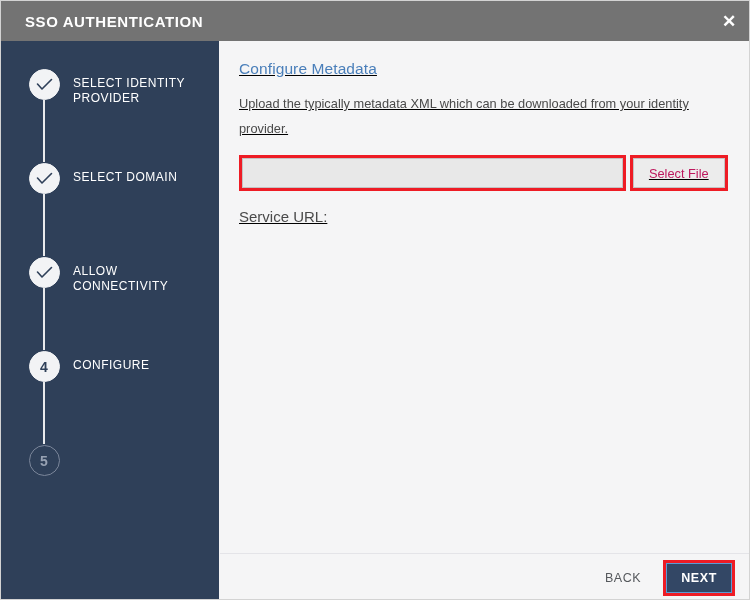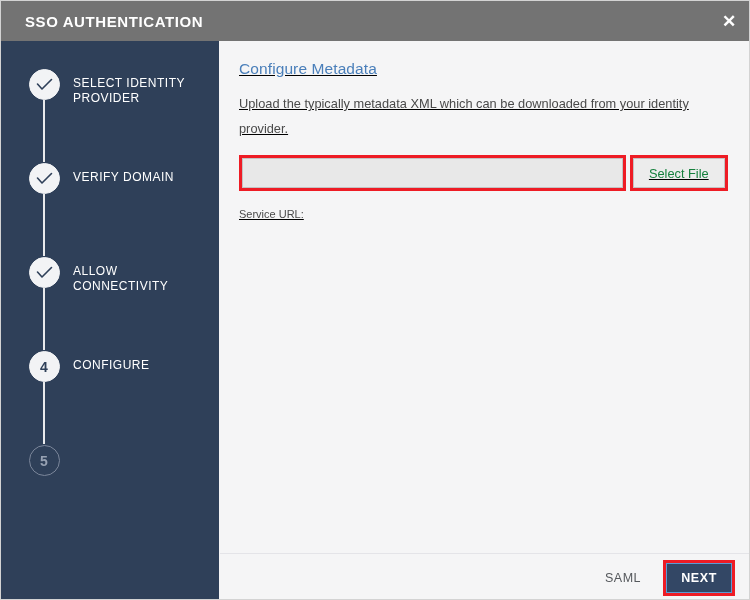--- a/index.html
+++ b/index.html
@@ -187,26 +187,26 @@
   }
   .select-file-wrap { width: 101px; height: 36px; margin-left: 4px; }
   .select-file-btn {
     width: 100%;
     height: 100%;
     box-sizing: border-box;
     background: #ececec;
     border: 1px solid #c3c3c3;
     font-family: "Liberation Sans", sans-serif;
     font-size: 12.8px;
-    color: #15803d;
+    color: #be185d;
     cursor: pointer;
   }
   .service-url {
     color: #4a4a4a;
-    font-size: 11px;
+    font-size: 15px;
     margin-top: 17px;
   }
 
   
   .footer {
     position: absolute;
     left: 0; bottom: 0;
     width: 531px;
     height: 48px;
     border-top: 1px solid #e4e4e8;
@@ -273,21 +273,21 @@
         <div class="connector"></div>
         <div class="step-marker">
           <div class="circle done">
             <span class="check">
               <svg width="17" height="13" viewBox="0 0 17 13">
                   <path d="M1.5 6 L6 11 L15.5 1.5" fill="none" stroke="#2f4059" stroke-width="1.6" stroke-linecap="round" stroke-linejoin="round"></path>
                 </svg>
             </span>
           </div>
         </div>
-        <div class="step-label">VERIFY DOMAIN</div>
+        <div class="step-label">SELECT DOMAIN</div>
       </div>
 
       <div class="step">
         <div class="connector"></div>
         <div class="step-marker">
           <div class="circle done">
             <span class="check">
               <svg width="17" height="13" viewBox="0 0 17 13">
                   <path d="M1.5 6 L6 11 L15.5 1.5" fill="none" stroke="#2f4059" stroke-width="1.6" stroke-linecap="round" stroke-linejoin="round"></path>
                 </svg>
@@ -331,20 +331,20 @@
         </span>
         <span class="hl select-file-wrap">
           <button class="select-file-btn">Select File</button>
         </span>
       </div>
 
       <div class="service-url">Service URL:</div>
     </div>
 
     <div class="footer">
-      <button class="back-btn">SAML</button>
+      <button class="back-btn">BACK</button>
       <span class="hl next-wrap">
         <button class="next-btn">NEXT</button>
       </span>
     </div>
   </div>
 
 </div>
 
 </body></html>

